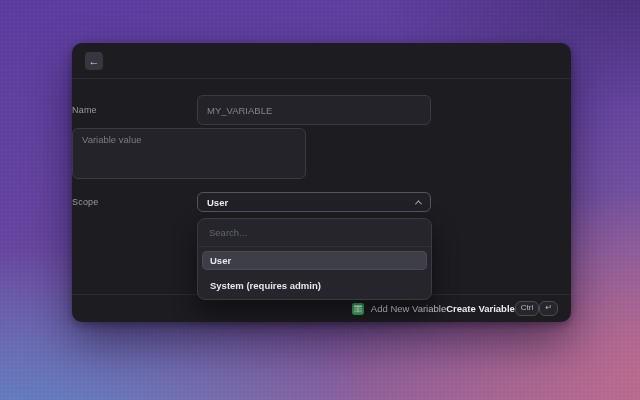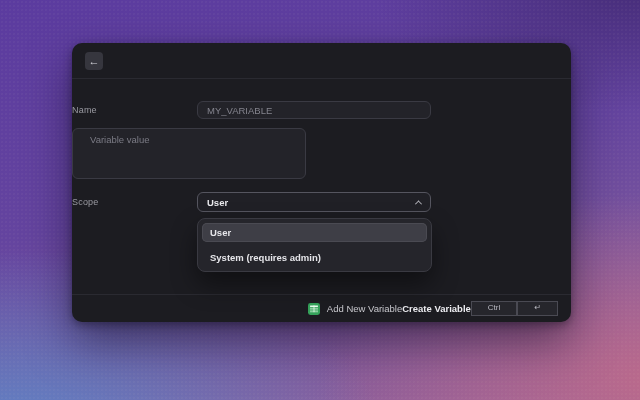--- a/index.html
+++ b/index.html
@@ -48,22 +48,22 @@
   .row-name  { top: 58px;  align-items: center; height: 18px; }
   .row-value { top: 85px;  align-items: flex-start; }
   .row-value .lbl { padding-top: 4px; }
   .row-scope { top: 151px; align-items: center; height: 16px; }
 
   .txt, .ta {
     width: 234px; background: #232329; border: 1px solid #3a3a43; border-radius: 6px;
     color: #e8e8ec; font-size: 9.5px; font-family: "Liberation Sans", sans-serif;
     outline: none;
   }
-  .txt { height: 18px; padding: 0 9px; }
-  .ta  { height: 51px; padding: 5px 17px; resize: none; line-height: 1.35; }
+  .txt { height: 30px; padding: 0 9px; }
+  .ta  { height: 51px; padding: 5px 9px; resize: none; line-height: 1.35; }
   .txt::placeholder { color: #84848e; }
   .ta::placeholder  { color: #7b7b85; }
 
   .select {
     width: 234px; height: 20px; background: #202026;
     border: 1px solid #55555f; border-radius: 6px;
     display: flex; align-items: center; justify-content: space-between;
     padding: 0 9px; cursor: pointer;
   }
   .select .sel-text { color: #e9e9ed; font-size: 9.5px; font-weight: 600; }
@@ -103,22 +103,22 @@
     display: flex; align-items: center; justify-content: flex-end;
     padding: 0 13px;
   }
   .f-left  { display: flex; align-items: center; gap: 7px;
              color: #c9c9ce; font-size: 9.5px; font-weight: 500; }
   .f-right { display: flex; align-items: center; background: none; border: none;
              color: #ececf0; font-size: 9.5px; font-weight: 600; cursor: pointer;
              font-family: "Liberation Sans", sans-serif; }
   .kbd {
     font-size: 8px; color: #b9b9c1; background: #26262c;
-    border: 1px solid #4a4a53; border-radius: 0;
-    padding: 1px 16px; line-height: 1.3; font-weight: 500;
+    border: 1px solid #4a4a53; border-radius: 6px;
+    padding: 1px 5px; line-height: 1.3; font-weight: 500;
   }
   .app-icon { width: 12px; height: 12px; display: block; }
 </style>
 </head>
 <body>
 
 <div class="window">
 
   <div class="header">
     <button class="back-btn">
@@ -137,20 +137,23 @@
 
   <div class="row row-scope">
     <span class="lbl">Scope</span>
     <div class="select">
       <span class="sel-text">User</span>
       <span class="chev-up"></span>
     </div>
   </div>
 
   <div class="dropdown">
+    <div class="dd-search">
+      <input type="text" placeholder="Search..." style="">
+    </div>
     <div class="dd-options">
       <div class="dd-option selected">
         <span>User</span>
       </div>
       <div class="dd-option">
         <span>System (requires admin)</span>
       </div>
     </div>
   </div>
 

